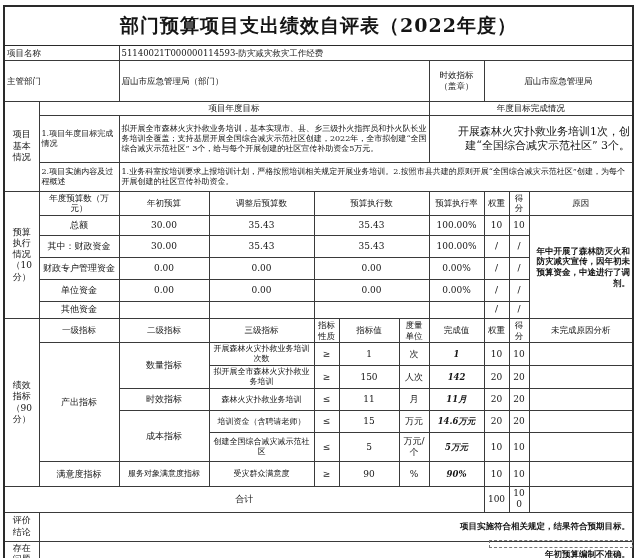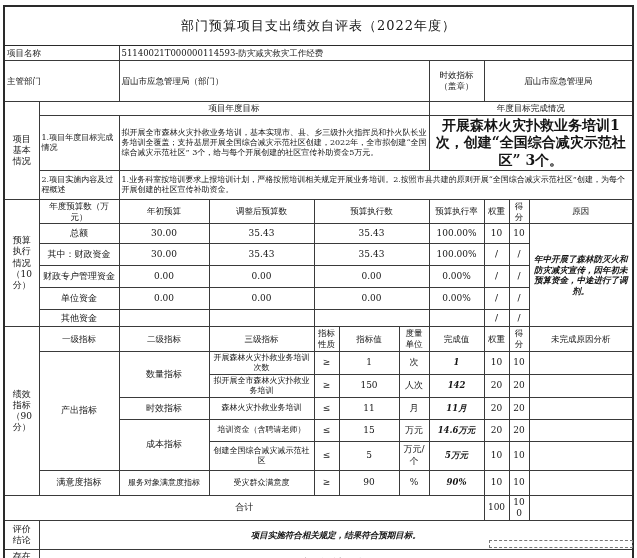--- a/index.html
+++ b/index.html
@@ -1,29 +1,29 @@
 <!DOCTYPE html>
 <html><head>
 <meta charset="utf-8">
 <style>
   html,body{margin:0;padding:0;background:#fff;}
   body{width:637px;height:558px;position:relative;overflow:hidden;
        font-family:"DejaVu Serif","Liberation Serif",serif;color:#151515;}
   table{border-collapse:collapse;table-layout:fixed;width:629px;margin:5px 3px 0 3px;border:2px solid #2a2a2a;}
   td{border:1px solid #3a3a3a;font-size:9px;line-height:1.25;padding:1px 2px;
      text-align:center;vertical-align:middle;overflow:hidden;word-break:break-all;}
-  tr.title-row td{font-size:13px;font-weight:normal;height:36px;letter-spacing:1px;border-bottom:1px solid #2a2a2a;}
+  tr.title-row td{font-size:19px;font-weight:bold;height:36px;letter-spacing:1px;border-bottom:1px solid #2a2a2a;}
   .left{text-align:left;}
   .just{text-align:justify;margin-left:40px;}
   .small{font-size:8px;}
   .sec{font-size:9px;padding:0 4px;}
   .hdr{font-size:8.5px;}
   .fill{font-style:italic;font-weight:bold;font-size:8.5px;}
-  .fill-left{font-style:italic;font-weight:bold;font-size:8.5px;text-align:center;}
-  .boldtxt{font-weight:bold;text-align:center;font-size:14px;}
+  .fill-left{font-weight:bold;font-size:8.5px;text-align:right;}
+  .boldtxt{font-weight:normal;text-align:right;font-size:11px;}
   .code{text-align:left;font-size:8.5px;}
   .artifact{position:absolute;left:489px;top:540px;width:142px;height:6px;
             border:1px dashed #777;background:transparent;}
 </style>
 </head>
 <body>
 
 <table>
   <colgroup>
     <col style="width:35px">

